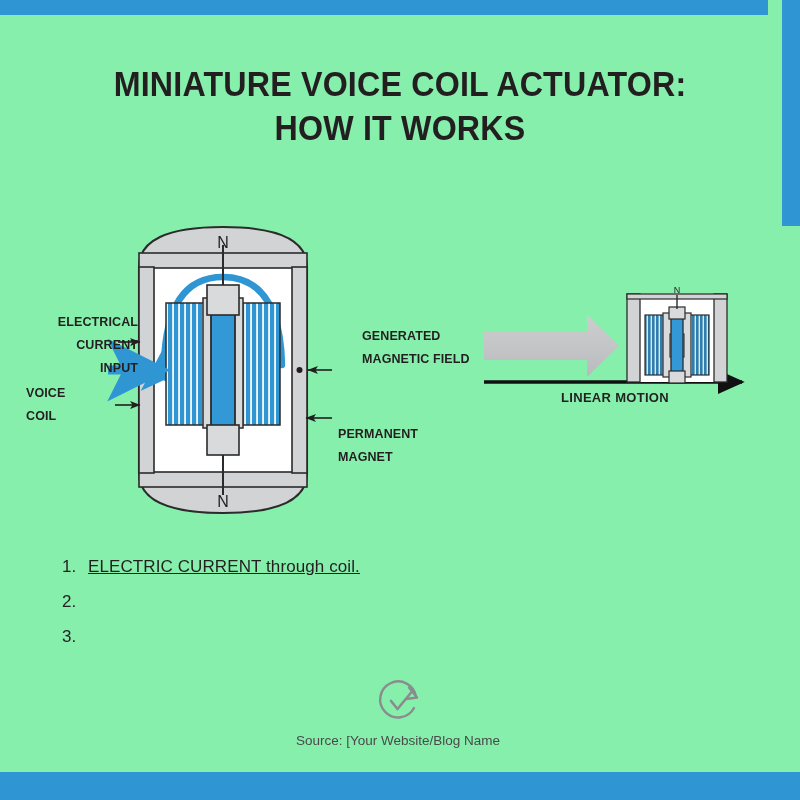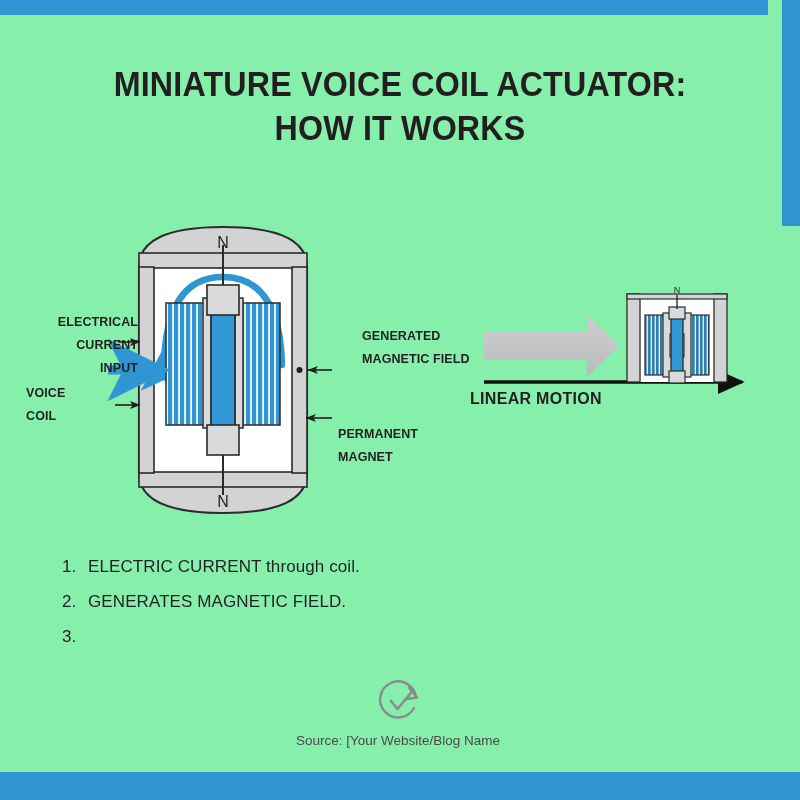--- a/index.html
+++ b/index.html
@@ -34,32 +34,32 @@
   
   .lbl{
     position:absolute;color:#231f20;font-size:12.5px;font-weight:bold;
     line-height:23px;letter-spacing:.1px;white-space:pre-line;
   }
   .lbl-ec{left:26px;top:311px;width:112px;text-align:right;}
   .lbl-vc{left:26px;top:382px;width:112px;text-align:left;}
   .lbl-gmf{left:338px;top:325px;width:140px;text-align:left;margin-left:24px;}
   .lbl-pm{left:338px;top:403px;width:140px;text-align:left;margin-top:20px;}
   .lbl-linear{
-    position:absolute;left:470px;top:390px;width:290px;text-align:left;
-    color:#231f20;font-size:16px;font-weight:bold;letter-spacing:.3px;
+    position:absolute;left:470px;top:390px;width:290px;text-align:center;
+    color:#231f20;font-size:13px;font-weight:bold;letter-spacing:.3px;
   }
 
   
   .steps{position:absolute;left:62px;top:557px;width:640px;}
   .step{display:flex;align-items:baseline;margin-bottom:15px;}
   .step-num{
     width:26px;flex:0 0 26px;color:#231f20;font-size:17px;
     font-weight:normal;letter-spacing:0;
   }
-  .step-txt{color:#231f20;font-size:17px;letter-spacing:.1px;}
+  .step-txt{color:#231f20;font-size:17px;letter-spacing:.1px;text-decoration:underline;}
 
   
   .footer-icon{position:absolute;left:372px;top:677px;width:56px;height:50px;}
   .source{
     position:absolute;left:0;top:733px;width:796px;text-align:center;
     color:#4a4a4a;font-size:13.5px;
   }
 </style>
 </head>
 <body>
@@ -190,21 +190,20 @@
 MAGNET</div>
   <div class="lbl-linear">LINEAR MOTION</div>
 
   <div class="steps">
     <div class="step">
       <span class="step-num">1.</span>
       <span class="step-txt">ELECTRIC CURRENT through coil.</span>
     </div>
     <div class="step">
       <span class="step-num">2.</span>
-      <span class="step-txt">GENERATES MAGNETIC FIELD.</span>
     </div>
     <div class="step">
       <span class="step-num">3.</span>
     </div>
   </div>
 
   <div class="footer-icon">
     <svg width="56" height="50" viewBox="0 0 56 50" xmlns="http://www.w3.org/2000/svg">
       <path d="M44,20 A18,18 0 1,0 42,31" fill="none" stroke="#8a8c8e" stroke-width="2.4" stroke-linecap="round"></path>
       <path d="M37,10.5 L45,20.5 L34.5,22" fill="none" stroke="#8a8c8e" stroke-width="2.4" stroke-linecap="round" stroke-linejoin="round"></path>

